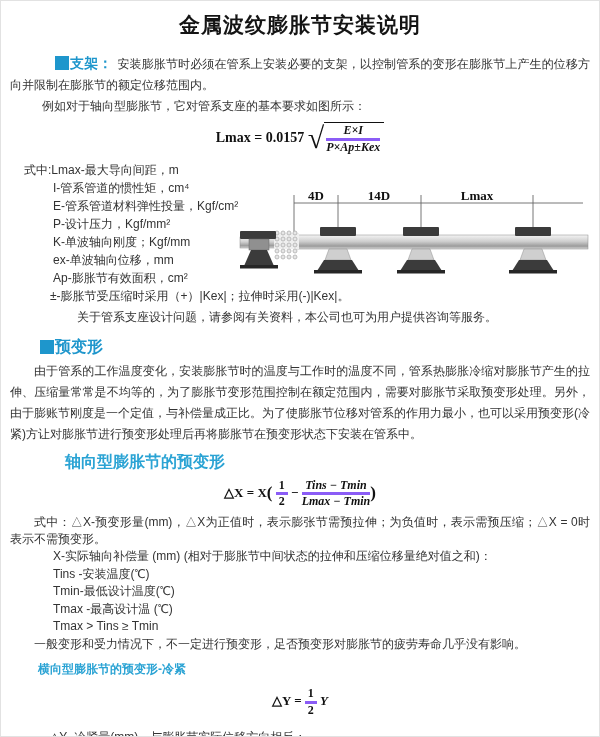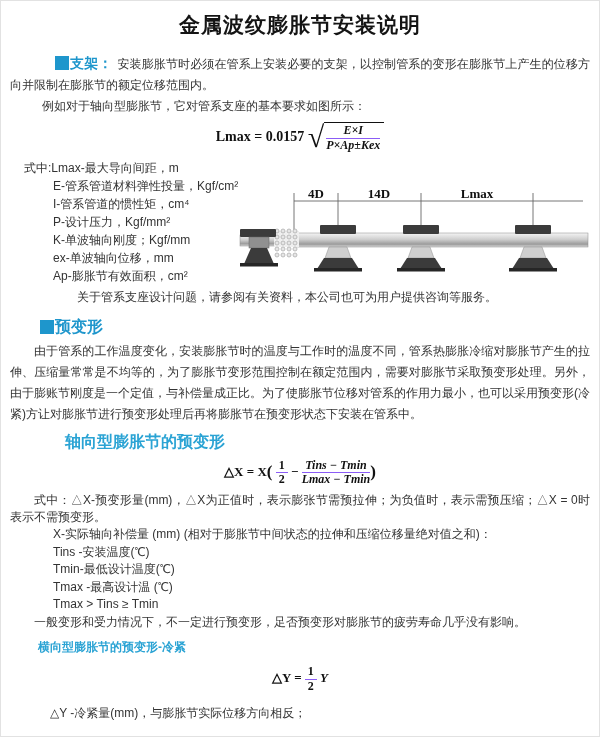--- a/index.html
+++ b/index.html
@@ -59,21 +59,21 @@
   }
   .f1 { margin: 5px 0 2px; font-size: 14px; }
   .frac {
     display: inline-flex;
     flex-direction: column;
     text-align: center;
     vertical-align: middle;
     font-size: 12px;
     line-height: 1.15;
   }
-  .frac .fnum { border-bottom: 1px solid #8b5cf6; padding: 0 3px; }
+  .frac .fnum { border-bottom: 3px solid #8b5cf6; padding: 0 3px; }
   .fi { font-style: italic; }
   .sqrt-sym { font-size: 30px; font-weight: normal; vertical-align: middle; line-height: 0; }
   .sqrt-body {
     display: inline-block;
     border-top: 1.6px solid #111;
     padding: 1px 4px 0 2px;
     vertical-align: middle;
   }
   .f2 { margin: 7px 0 3px; font-size: 13px; }
   .f2 .paren { font-size: 17px; vertical-align: -1px; }
@@ -134,27 +134,28 @@
   <span>Lmax = 0.0157</span>
   <span class="sqrt-sym">√</span><span class="sqrt-body"><span class="frac fi">
         <span class="fnum">E×I</span>
         <span>P×Ap±Kex</span>
       </span></span>
 </div>
 
 <div class="defs-wrap">
   <div class="defs">
     <div class="d0">式中:Lmax-最大导向间距，m</div>
+    <div class="di">I-管系管道的惯性矩，cm⁴</div>
     <div class="di">E-管系管道材料弹性投量，Kgf/cm²</div>
-    <div class="di">I-管系管道的惯性矩，cm⁴</div>
     <div class="di">P-设计压力，Kgf/mm²</div>
     <div class="di">K-单波轴向刚度；Kgf/mm</div>
     <div class="di">ex-单波轴向位移，mm</div>
     <div class="di">Ap-膨胀节有效面积，cm²</div>
   </div>
+  <div class="d-pm">±-膨胀节受压缩时采用（+）|Kex|；拉伸时采用(-)|Kex|。</div>
   <div class="d-consult">关于管系支座设计问题，请参阅有关资料，本公司也可为用户提供咨询等服务。</div>
 
   <svg class="diagram" viewBox="0 0 352 96">
     <defs>
       <linearGradient id="pg" x1="0" y1="0" x2="0" y2="1">
         <stop offset="0" stop-color="#f4f4f4"></stop>
         <stop offset="0.45" stop-color="#cfcfcf"></stop>
         <stop offset="0.8" stop-color="#9b9b9b"></stop>
         <stop offset="1" stop-color="#dcdcdc"></stop>
       </linearGradient>

